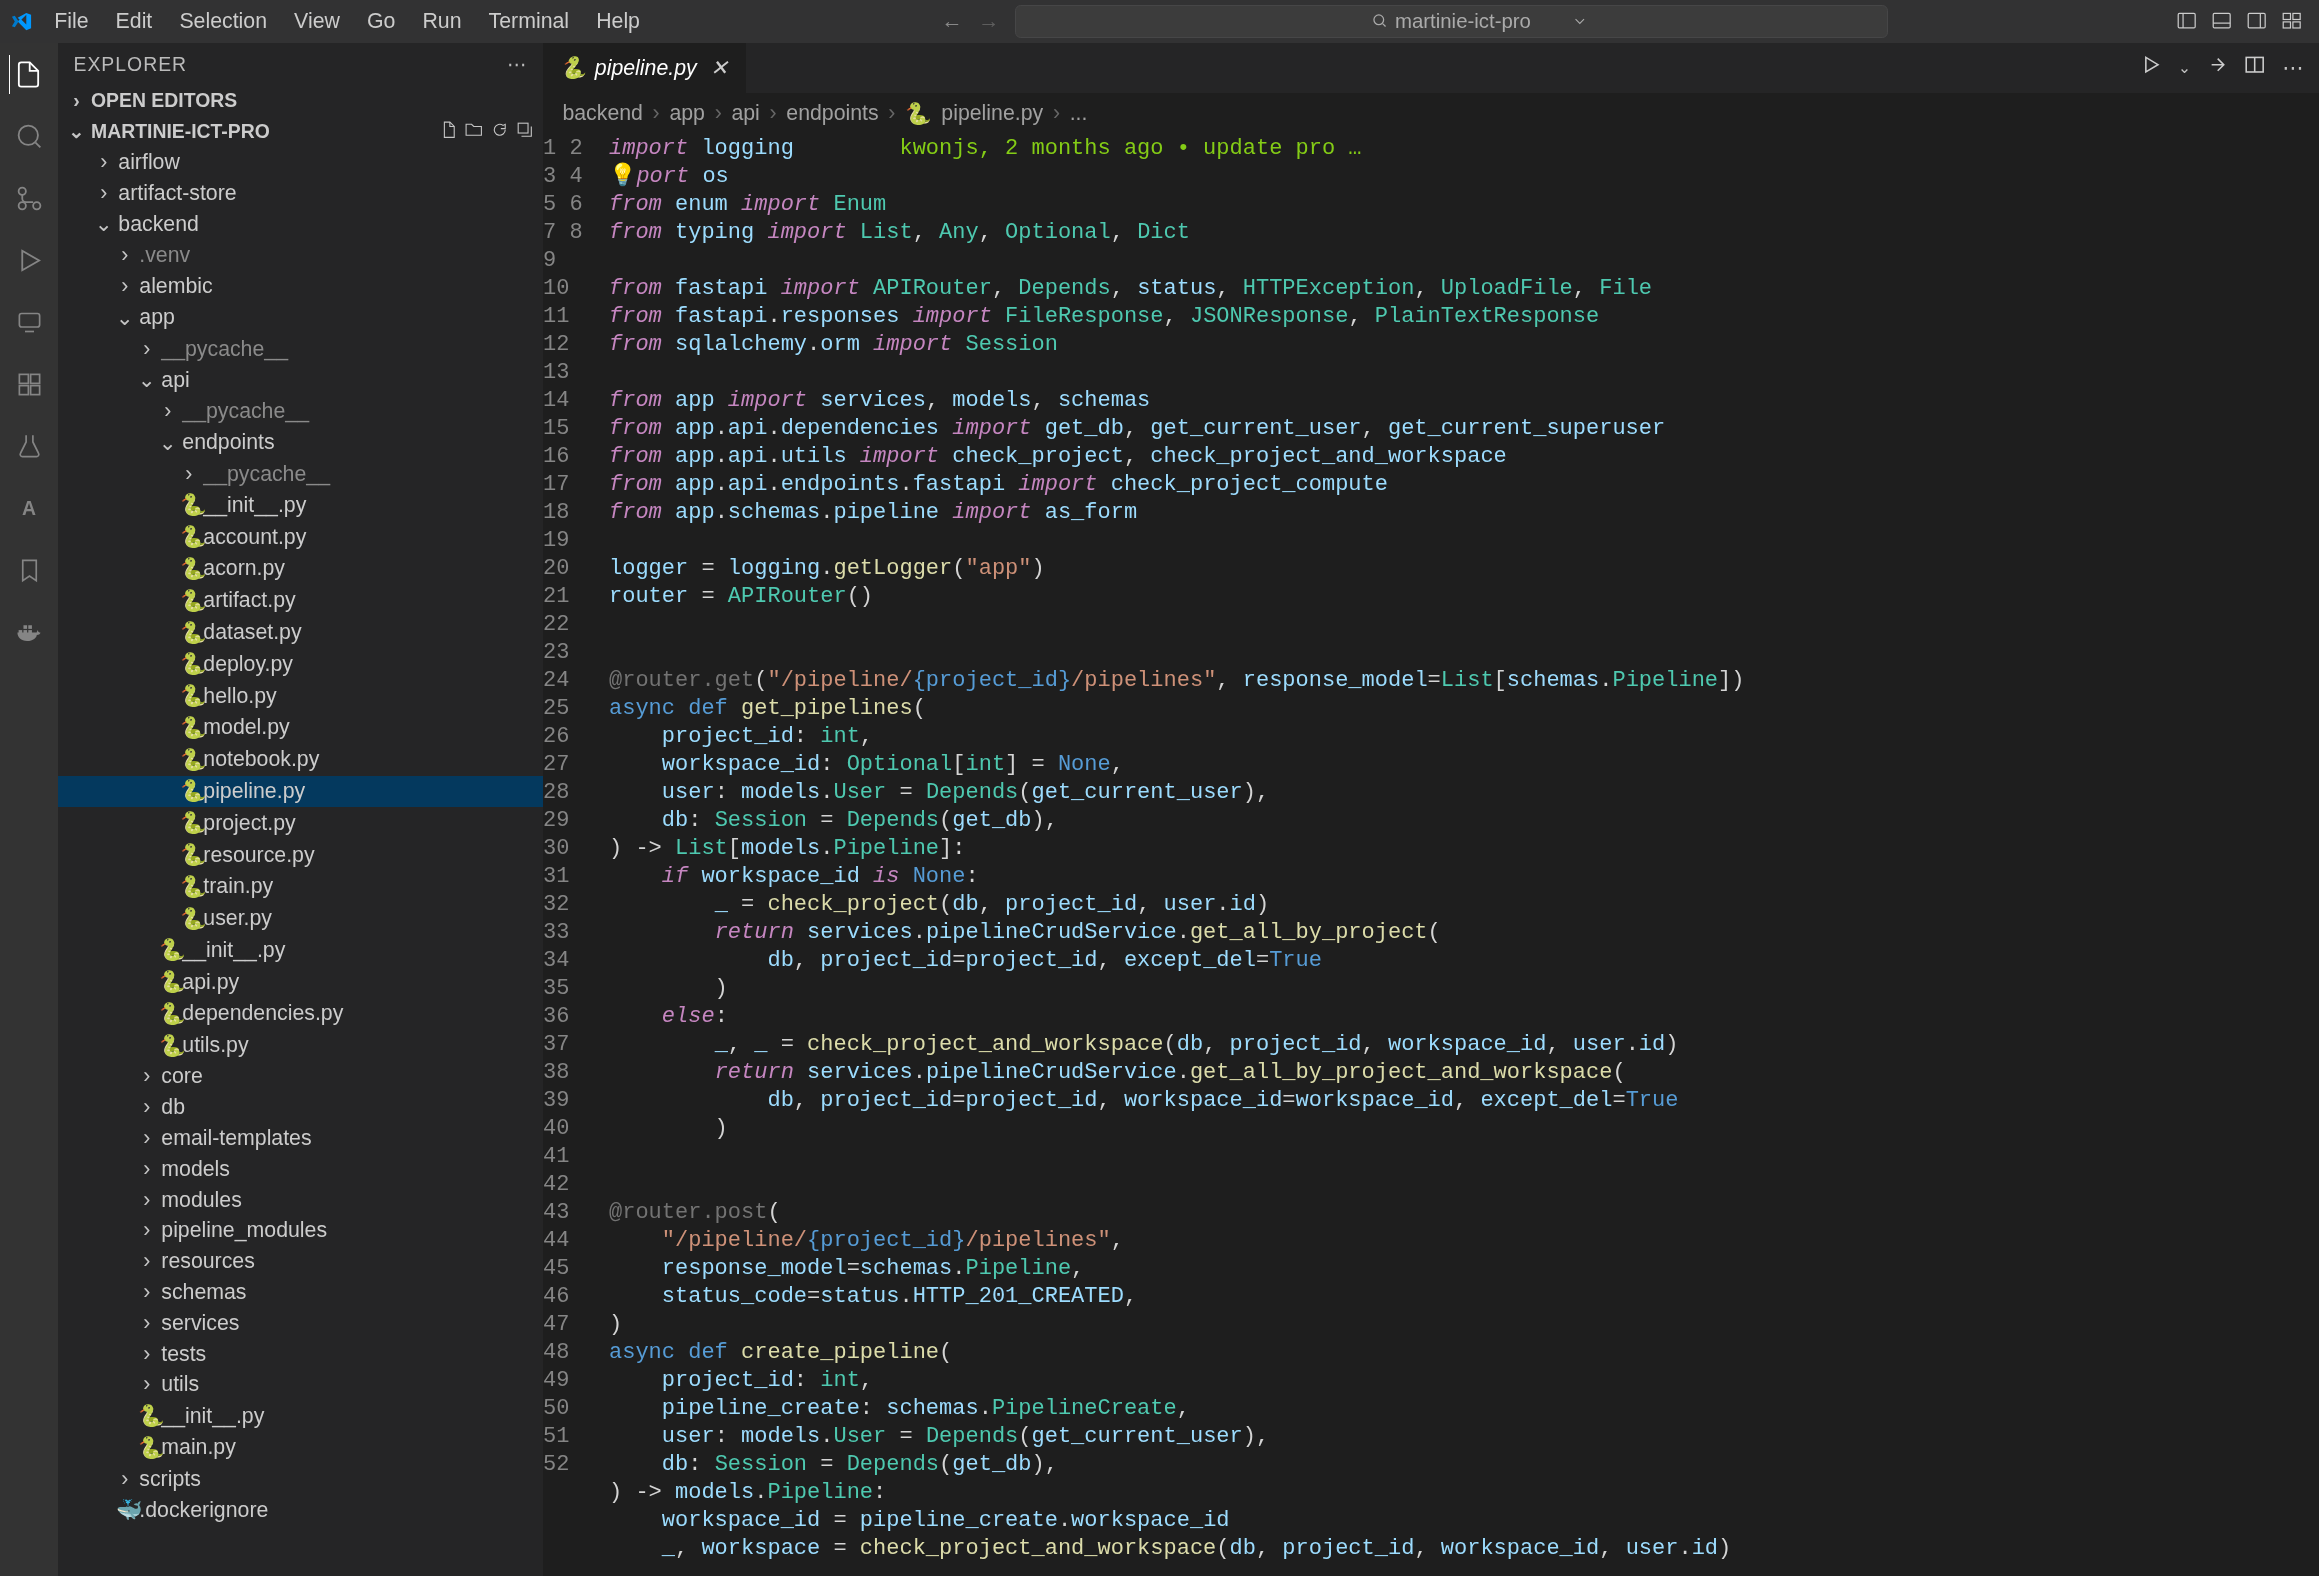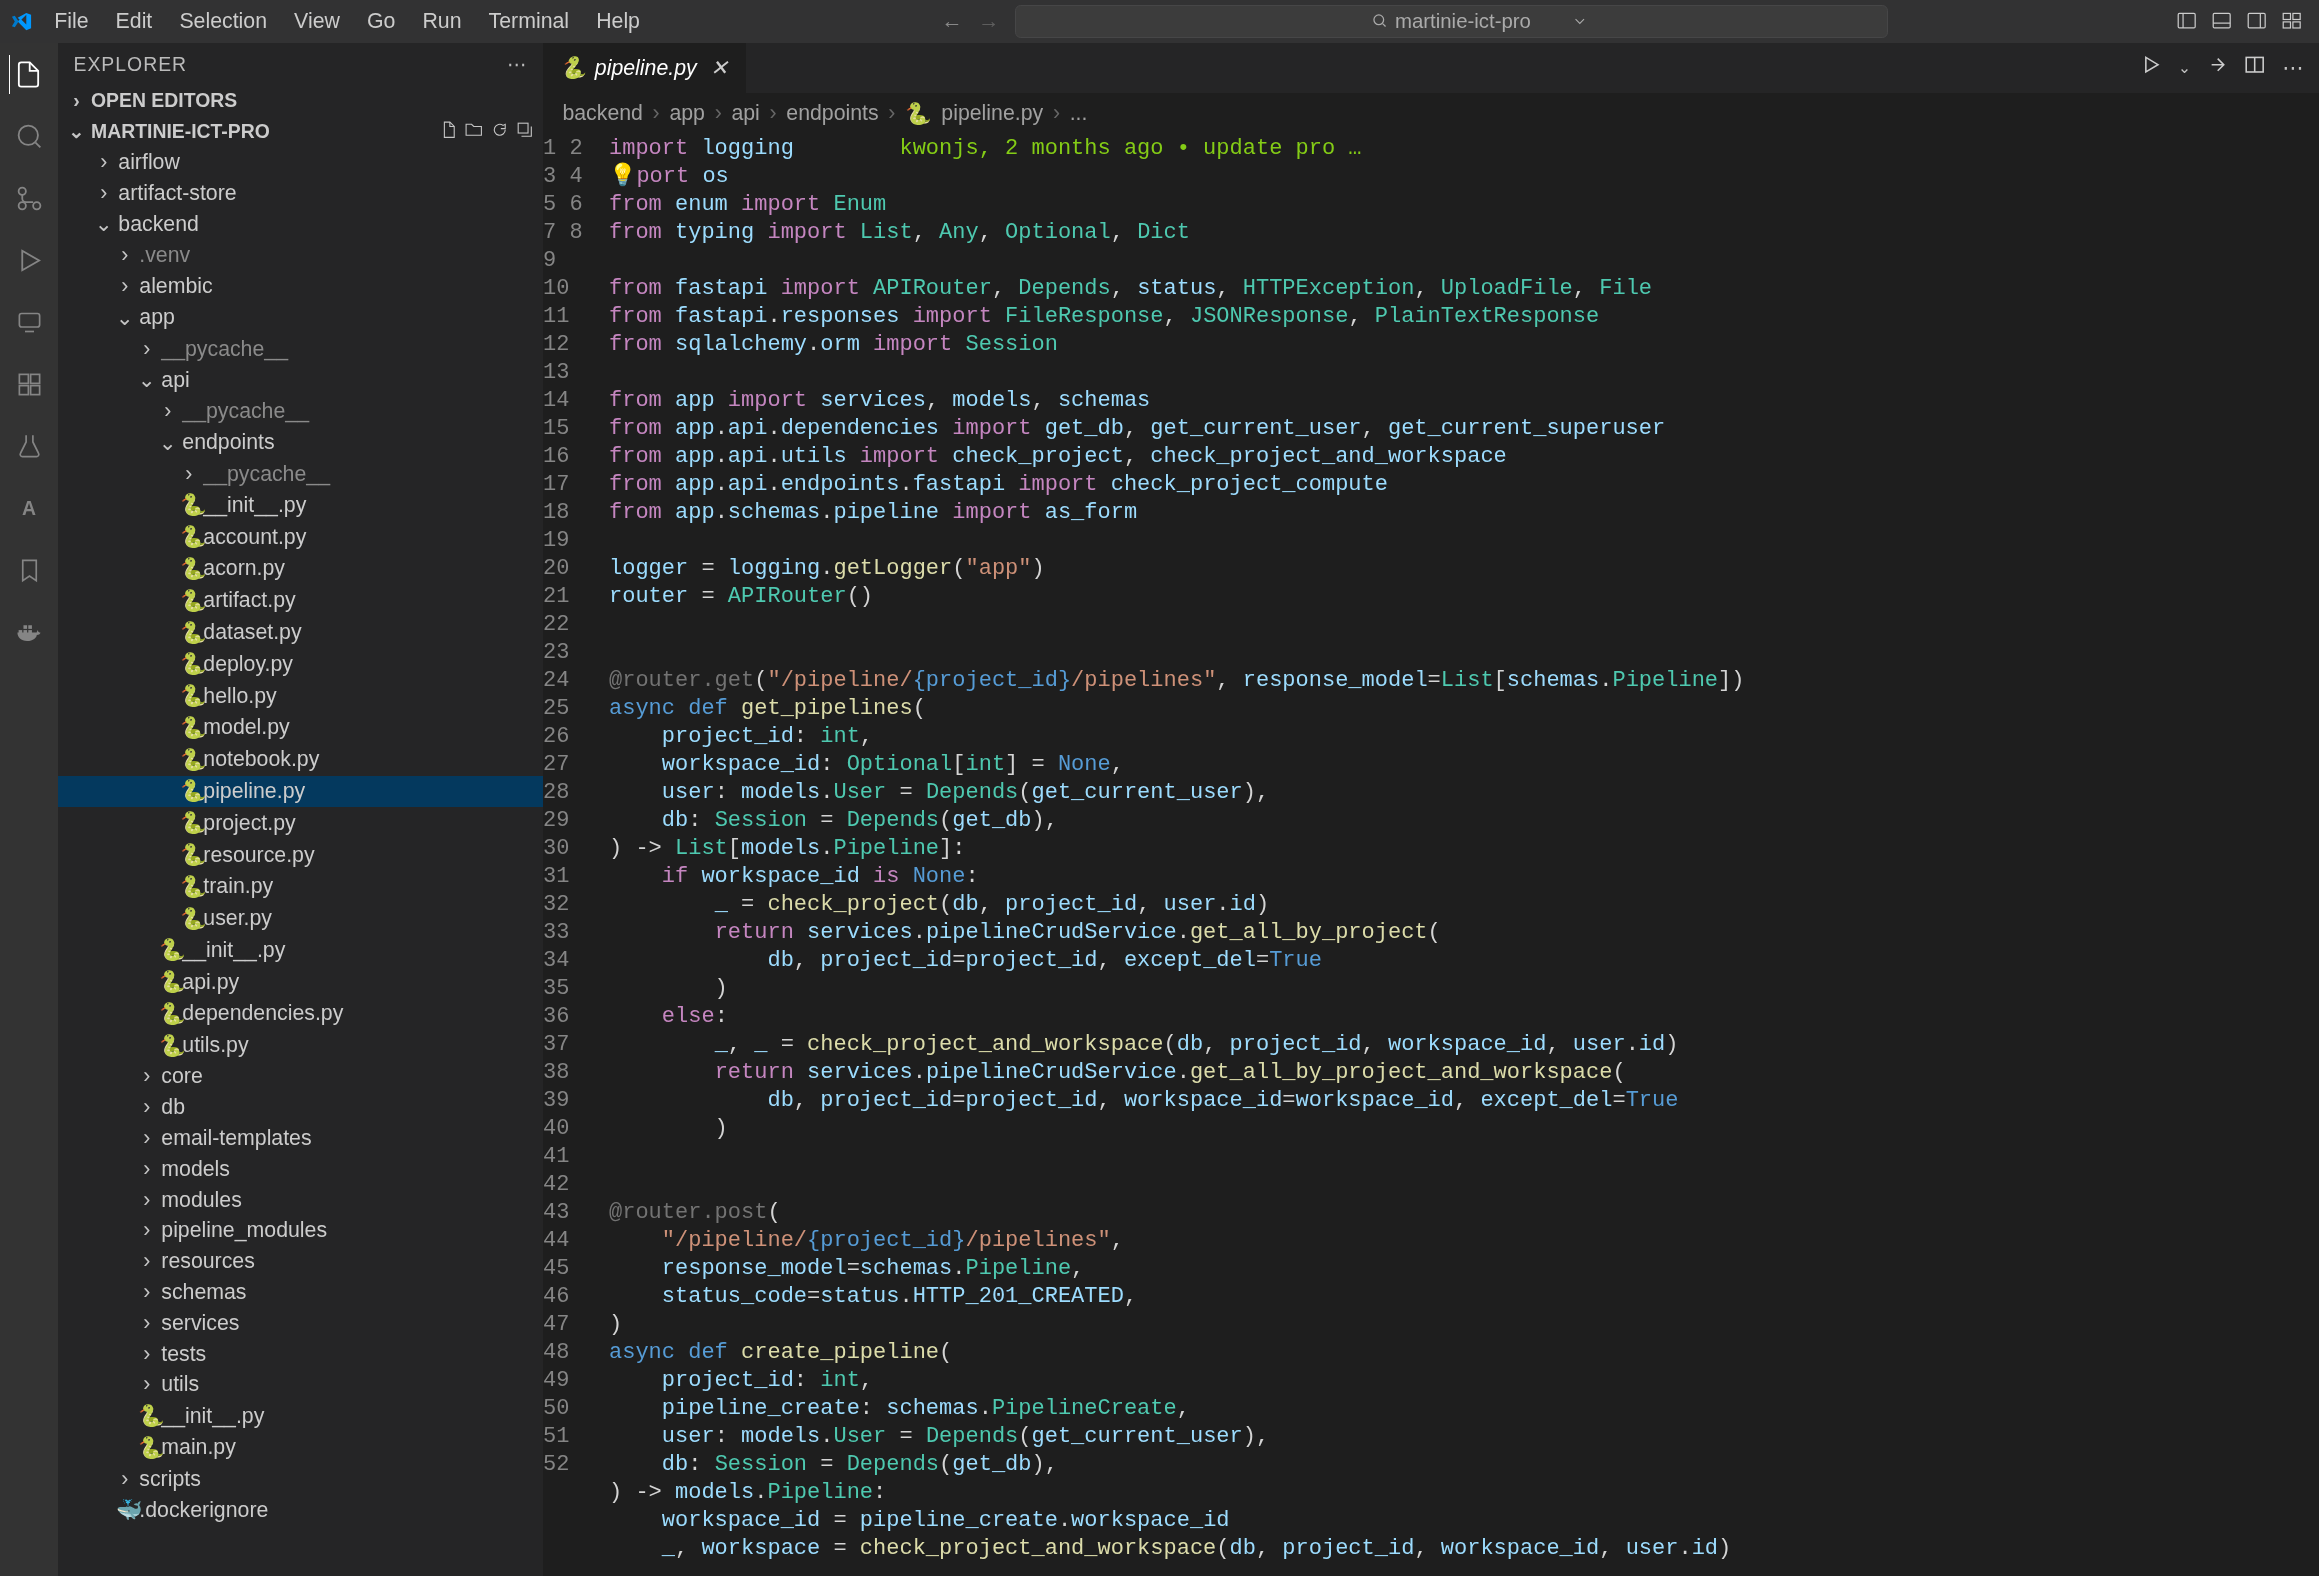--- a/index.html
+++ b/index.html
@@ -99,21 +99,21 @@
   color: #ffffff;
 }
 .tab .close { color: #ccc; margin-left: 5.8px; }
 .tab-actions { margin-left: auto; display: flex; align-items: center; gap: 17.5px; padding-right: 15.5px; color: #c5c5c5; }
 .breadcrumb { padding: 7.8px 19.4px; display: flex; gap: 9.7px; align-items: center; color: #a0a0a0; font-size: 21.3px; }
 .breadcrumb .sep { color: #666; }
 .authors-line { padding: 1.9px 19.4px 1.9px 47px; font-size: 19.4px; color: #7a7a7a; }
 .code-area { flex: 1; display: flex; overflow: hidden; font-family: Consolas, "Courier New", monospace; font-size: 22px; line-height: 28px; }
 .gutter { width: 66px; text-align: left; color: #858585; padding-right: 19.4px; user-select: none; }
 .code { flex: 1; white-space: pre; color: #d4d4d4; }
-.code .kw { color: #c586c0; }
+.code .kw { color: #c586c0; font-style: italic; }
 .code .fn { color: #dcdcaa; }
 .code .str { color: #ce9178; }
 .code .type { color: #4ec9b0; }
 .code .var { color: #9cdcfe; }
 .code .const { color: #569cd6; }
 .code .dec { color: #737373; }
 .code .pale { color: #84cc16; }
 .lightbulb { color: #ffcc00; }
 .minimap { width: 126px; background: #1e1e1e; }
 </style>

